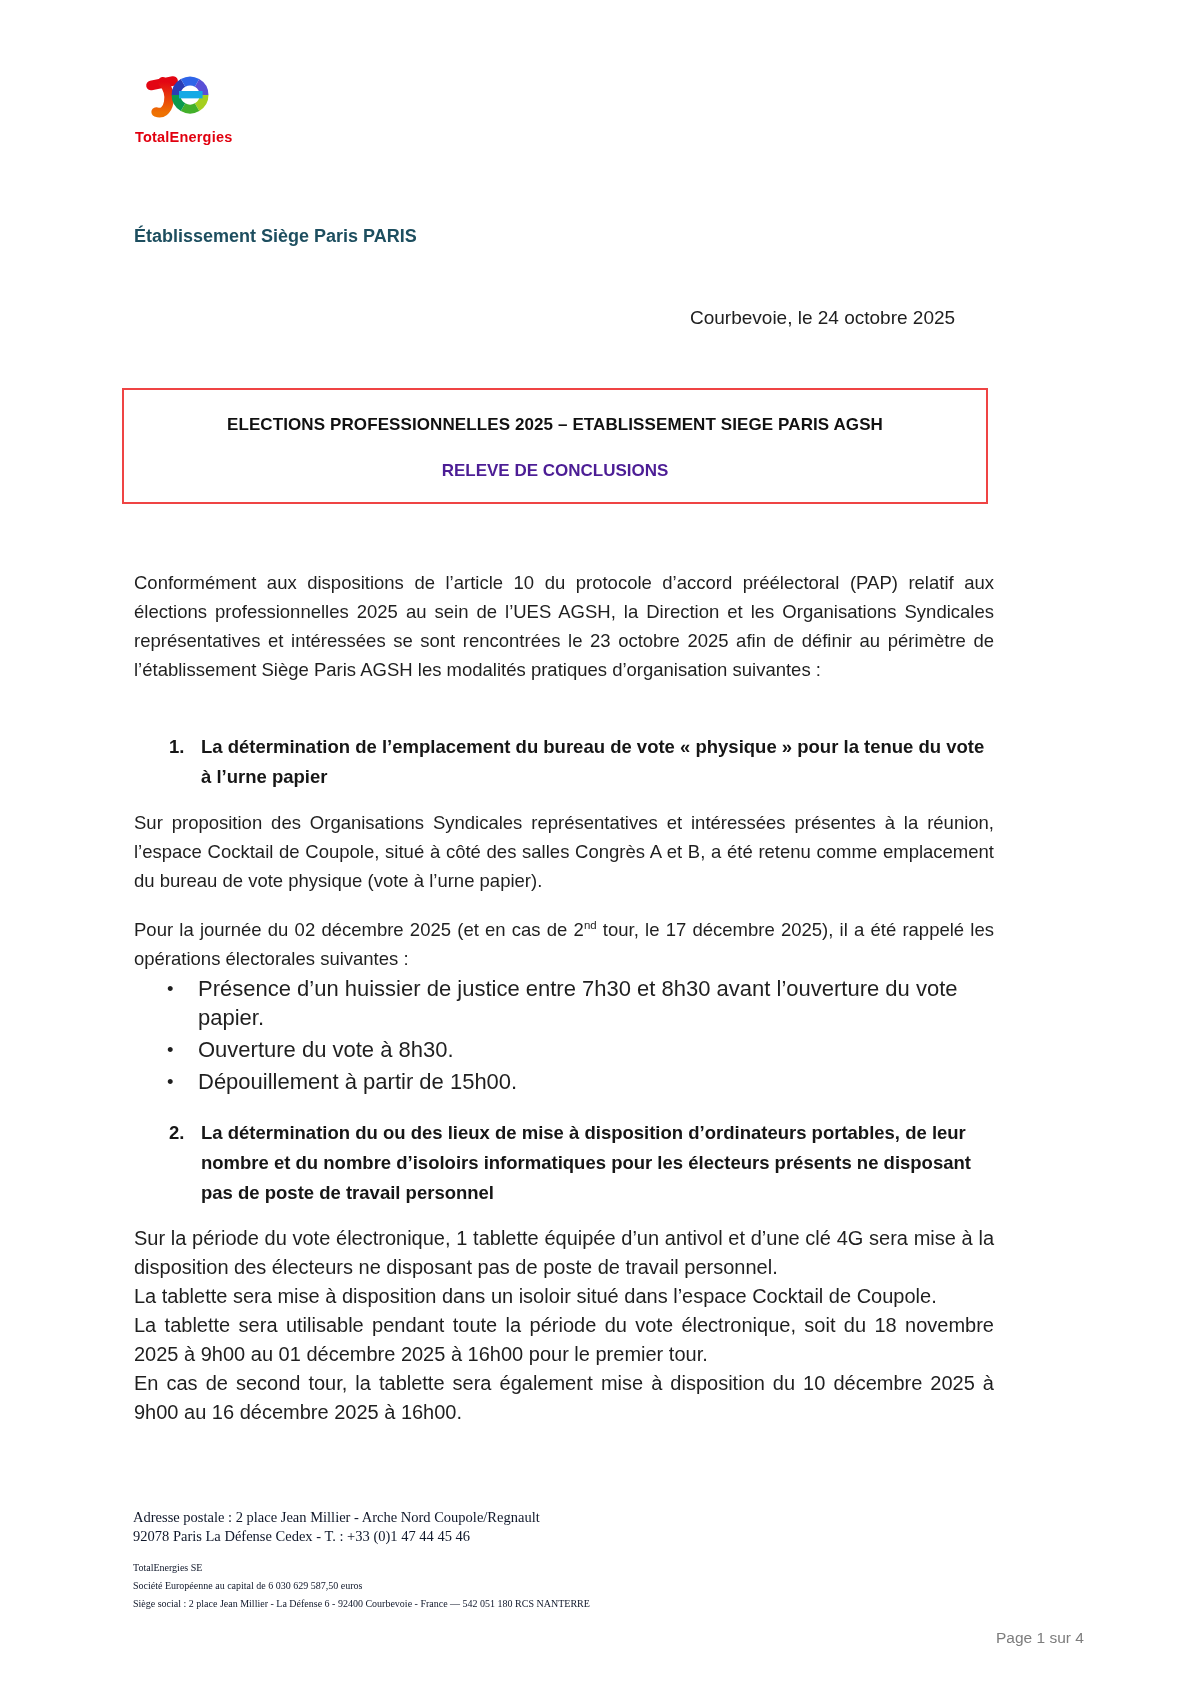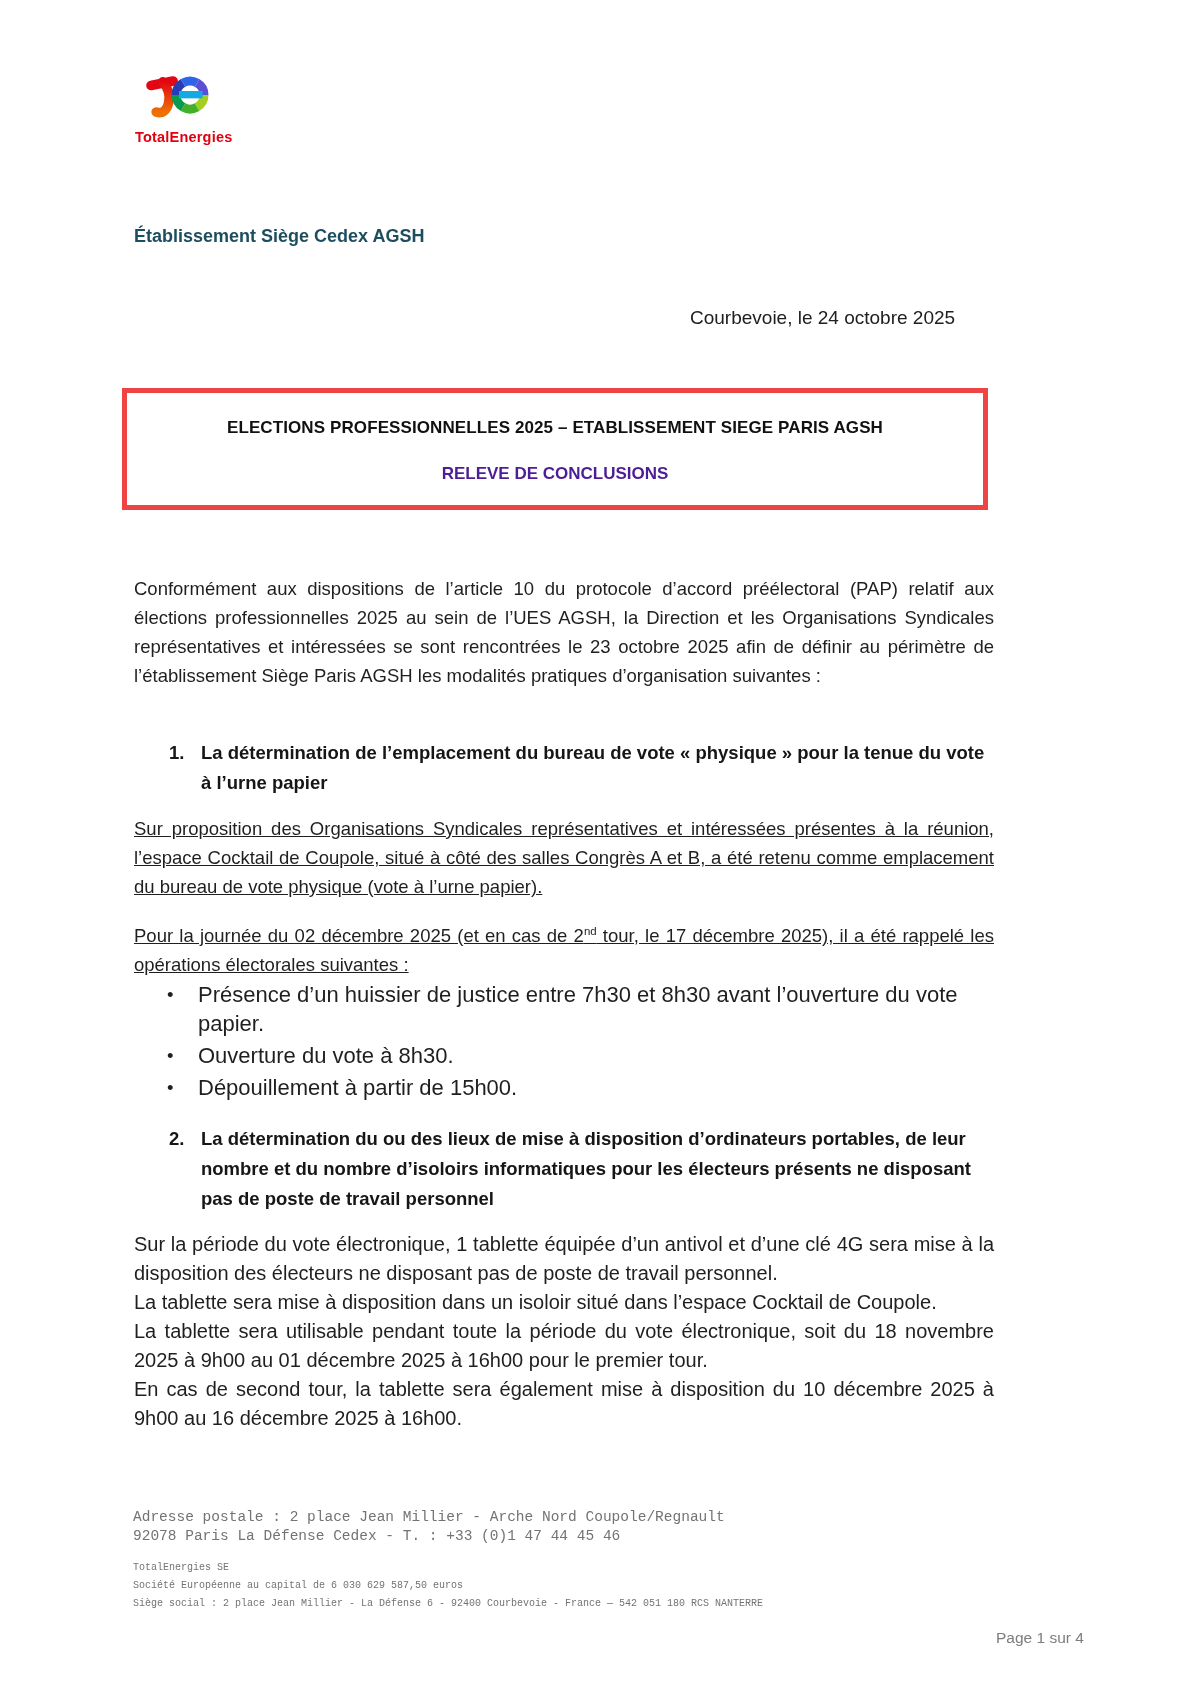--- a/index.html
+++ b/index.html
@@ -27,21 +27,21 @@
     color:#1d4e5f;
   }
   .dateline {
     margin:60px 0 0 690px;
     font-size:19px; color:#202020;
   }
   
   .title-box {
     margin:59px 0 0 122px;
     width:866px;
-    border:5px solid #ef4444;
+    border:2px solid #ef4444;
     text-align:center;
     padding:25px 12px 21px 12px;
   }
   .title-line1 { font-size:17px; font-weight:700; color:#111; letter-spacing:0.1px; }
   .title-line2 { margin-top:26px; font-size:17px; font-weight:700; color:#4c1d95; }
   
   .body-col { margin-left:134px; width:860px; }
   .intro {
     margin-top:64px;
     font-size:18.5px; line-height:29px;
@@ -49,43 +49,43 @@
   }
   .section-heading {
     display:flex;
     padding-left:35px;
     font-size:18.5px; font-weight:700; line-height:30px;
     color:#161616;
   }
   .section-heading .num { width:32px; flex-shrink:0; }
   .h1 { margin-top:48px; }
   .h2 { margin-top:22px; }
-  .para { font-size:18.5px; line-height:29px; text-align:justify;text-decoration:underline; }
+  .para { font-size:18.5px; line-height:29px; text-align:justify; }
   .p-sur  { margin-top:16px; }
   .p-pour { margin-top:20px; }
   sup { font-size:0.62em; vertical-align:super; line-height:0; }
   .bullet-list { list-style:none; margin-top:1px; }
   .bullet-list li {
     position:relative;
     padding-left:64px;
     font-size:22px; line-height:29px;
     margin-bottom:3px;
   }
   .bullet-list li::before {
     content:"\2022";
     position:absolute; left:33px; top:0;
     font-size:18.5px;
   }
   .s2paras { margin-top:16px; }
   .s2paras p { font-size:20px; line-height:29px; text-align:justify; }
   
   .footer {
     position:absolute; left:133px; top:1508px;
-    font-family:Liberation Mono, monospace;
-    color:#737373;
+    font-family:Liberation Serif, serif;
+    color:#0f172a;
   }
   .footer .addr div { font-size:14.5px; line-height:19px; }
   .footer .company { margin-top:13px; }
   .footer .company div { font-size:10px; line-height:18px; }
   .page-number {
     position:absolute; left:996px; top:1629px;
     font-size:15.5px; color:#7d7d7d;
   }
 </style>
 </head>
@@ -110,21 +110,21 @@
       <path d="M69.5 17.55 A19 19 0 0 1 79 34" stroke="#5a4fd6" stroke-width="12" fill="none"></path>
       <path d="M79 34 A19 19 0 0 1 69.5 50.45" stroke="#a5cf1e" stroke-width="12" fill="none"></path>
       <path d="M69.5 50.45 A19 19 0 0 1 50.5 50.45" stroke="#43b02a" stroke-width="12" fill="none"></path>
       <path d="M50.5 50.45 A19 19 0 0 1 41 34" stroke="#0a9a4e" stroke-width="12" fill="none"></path>
 
       <path d="M45 33.5 L77 33.5" stroke="#14a9e5" stroke-width="10" fill="none"></path>
     </svg>
     <div class="brand-wordmark">TotalEnergies</div>
   </div>
 
-  <div class="establishment">Établissement Siège Cedex AGSH</div>
+  <div class="establishment">Établissement Siège Paris PARIS</div>
 
   <div class="dateline">Courbevoie, le 24 octobre 2025</div>
 
   <div class="title-box">
     <div class="title-line1">ELECTIONS PROFESSIONNELLES 2025 – ETABLISSEMENT SIEGE PARIS AGSH</div>
     <div class="title-line2">RELEVE DE CONCLUSIONS</div>
   </div>
 
   <div class="body-col">
 

